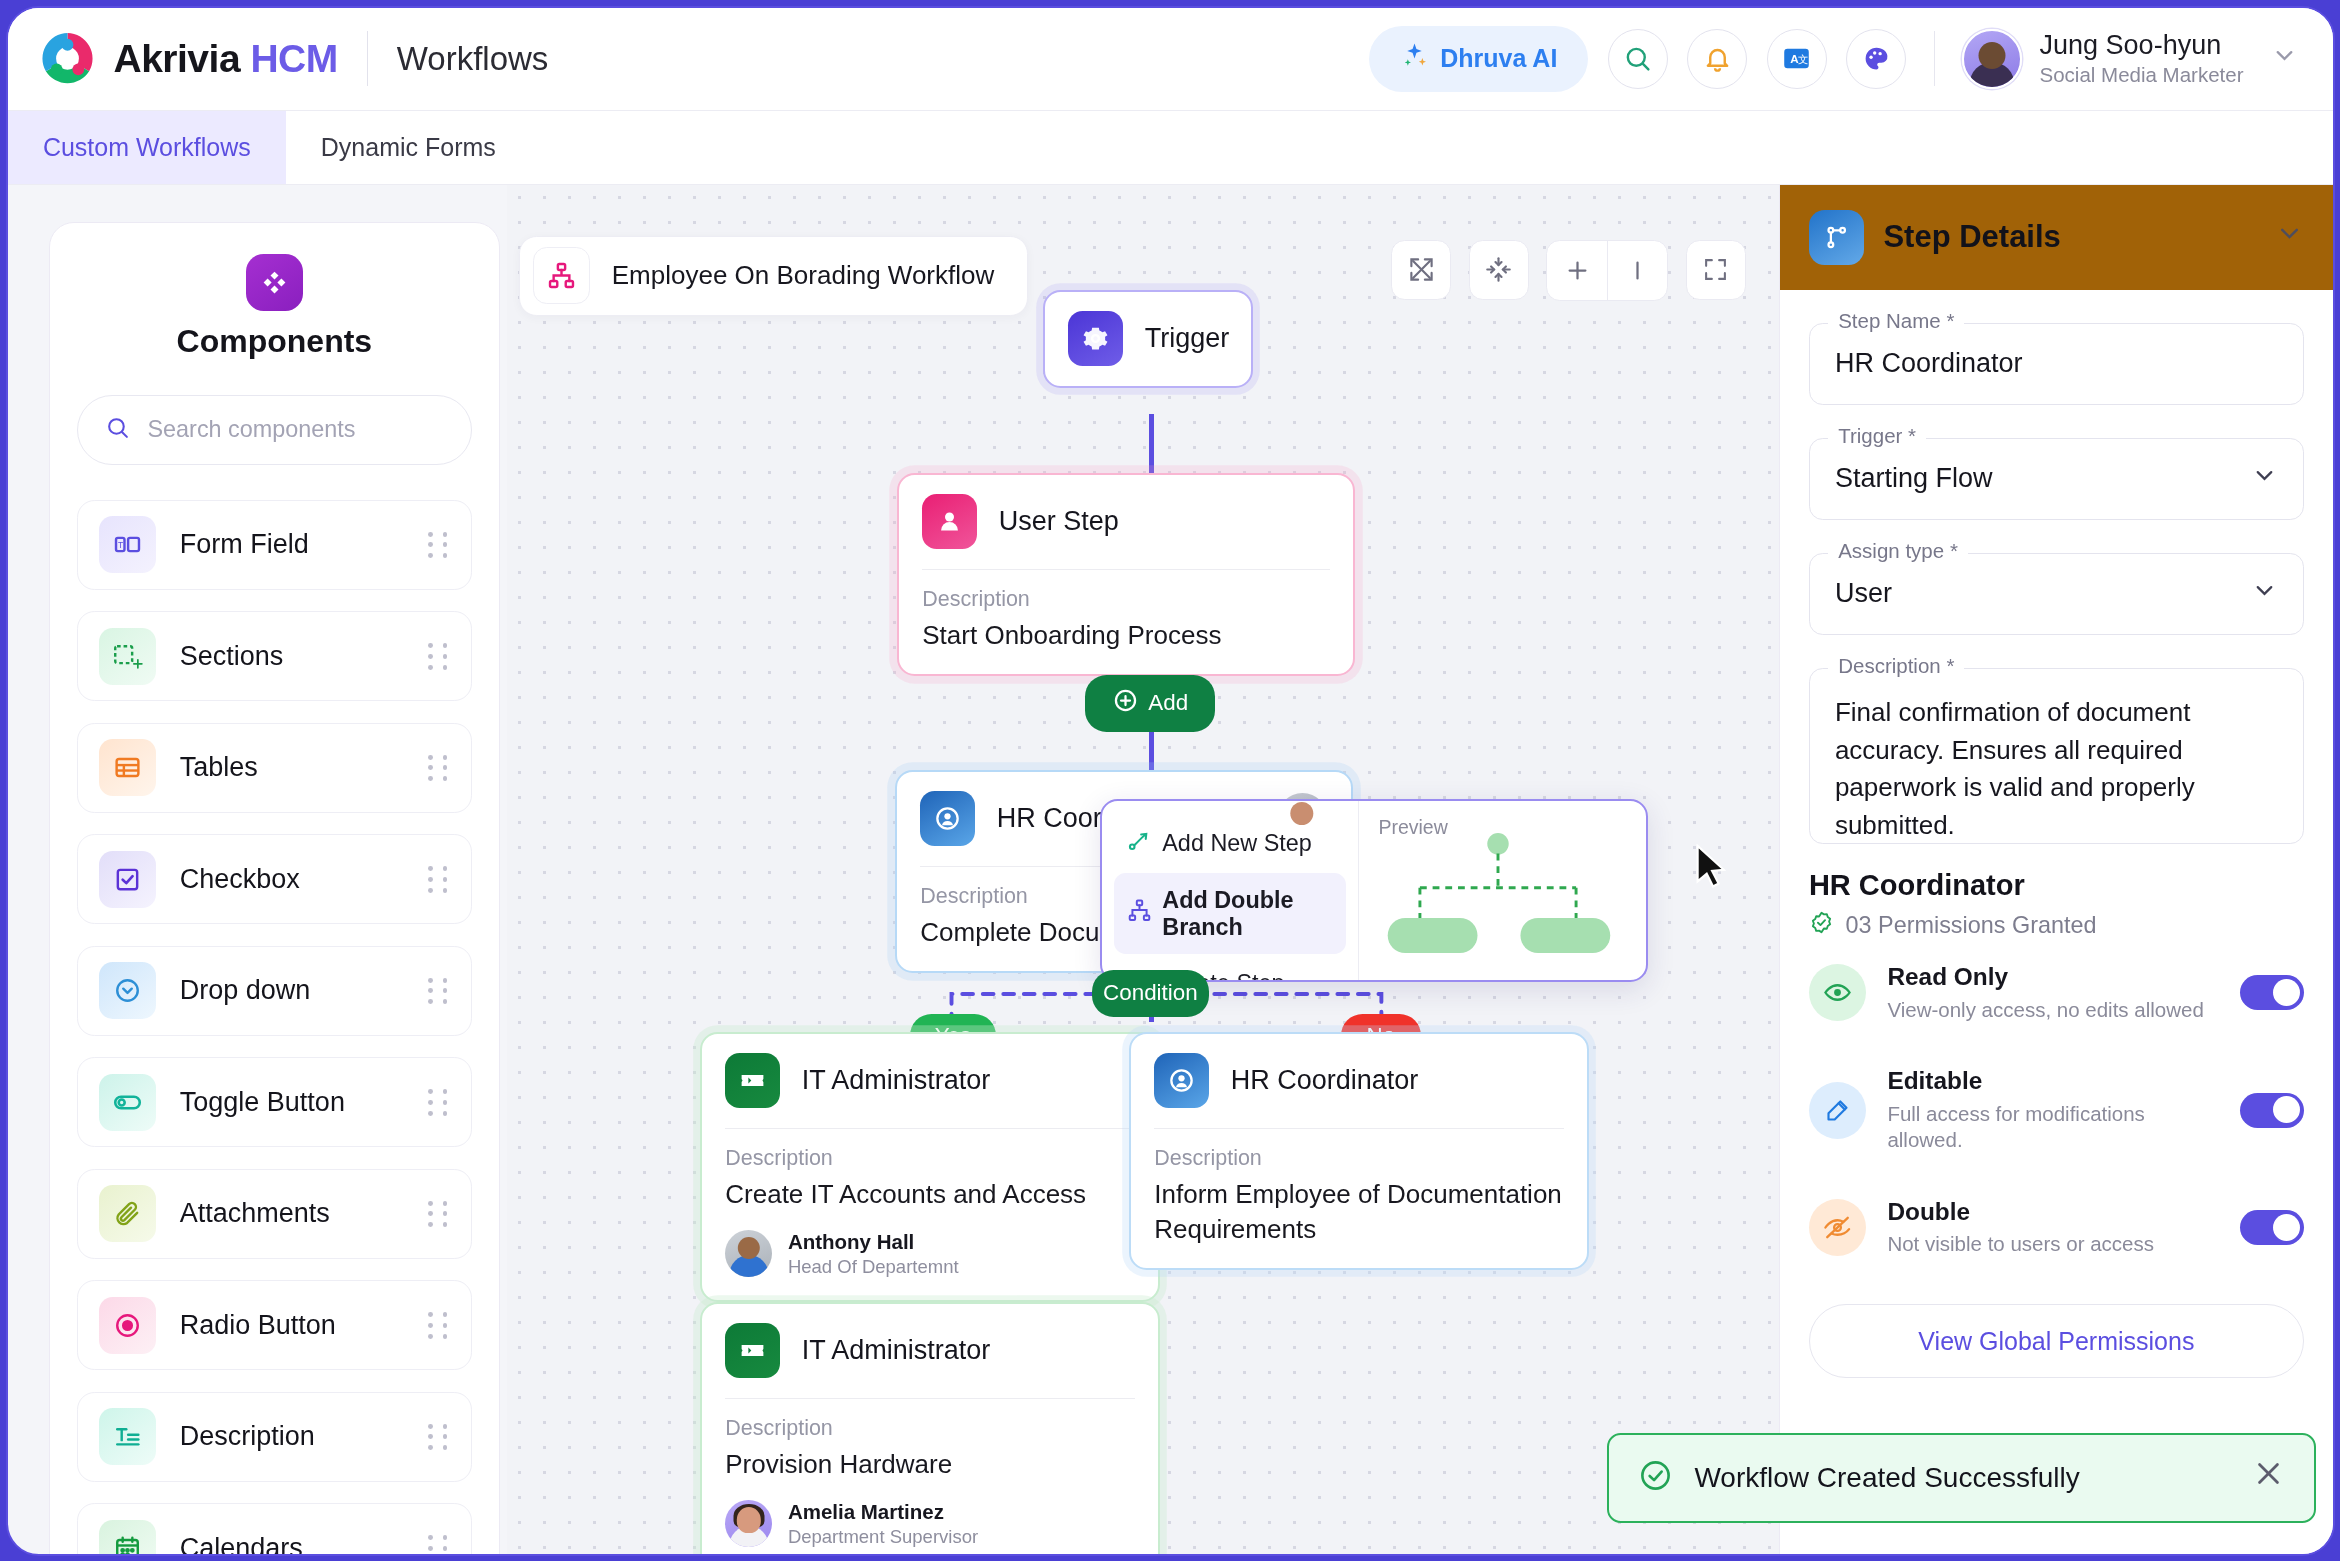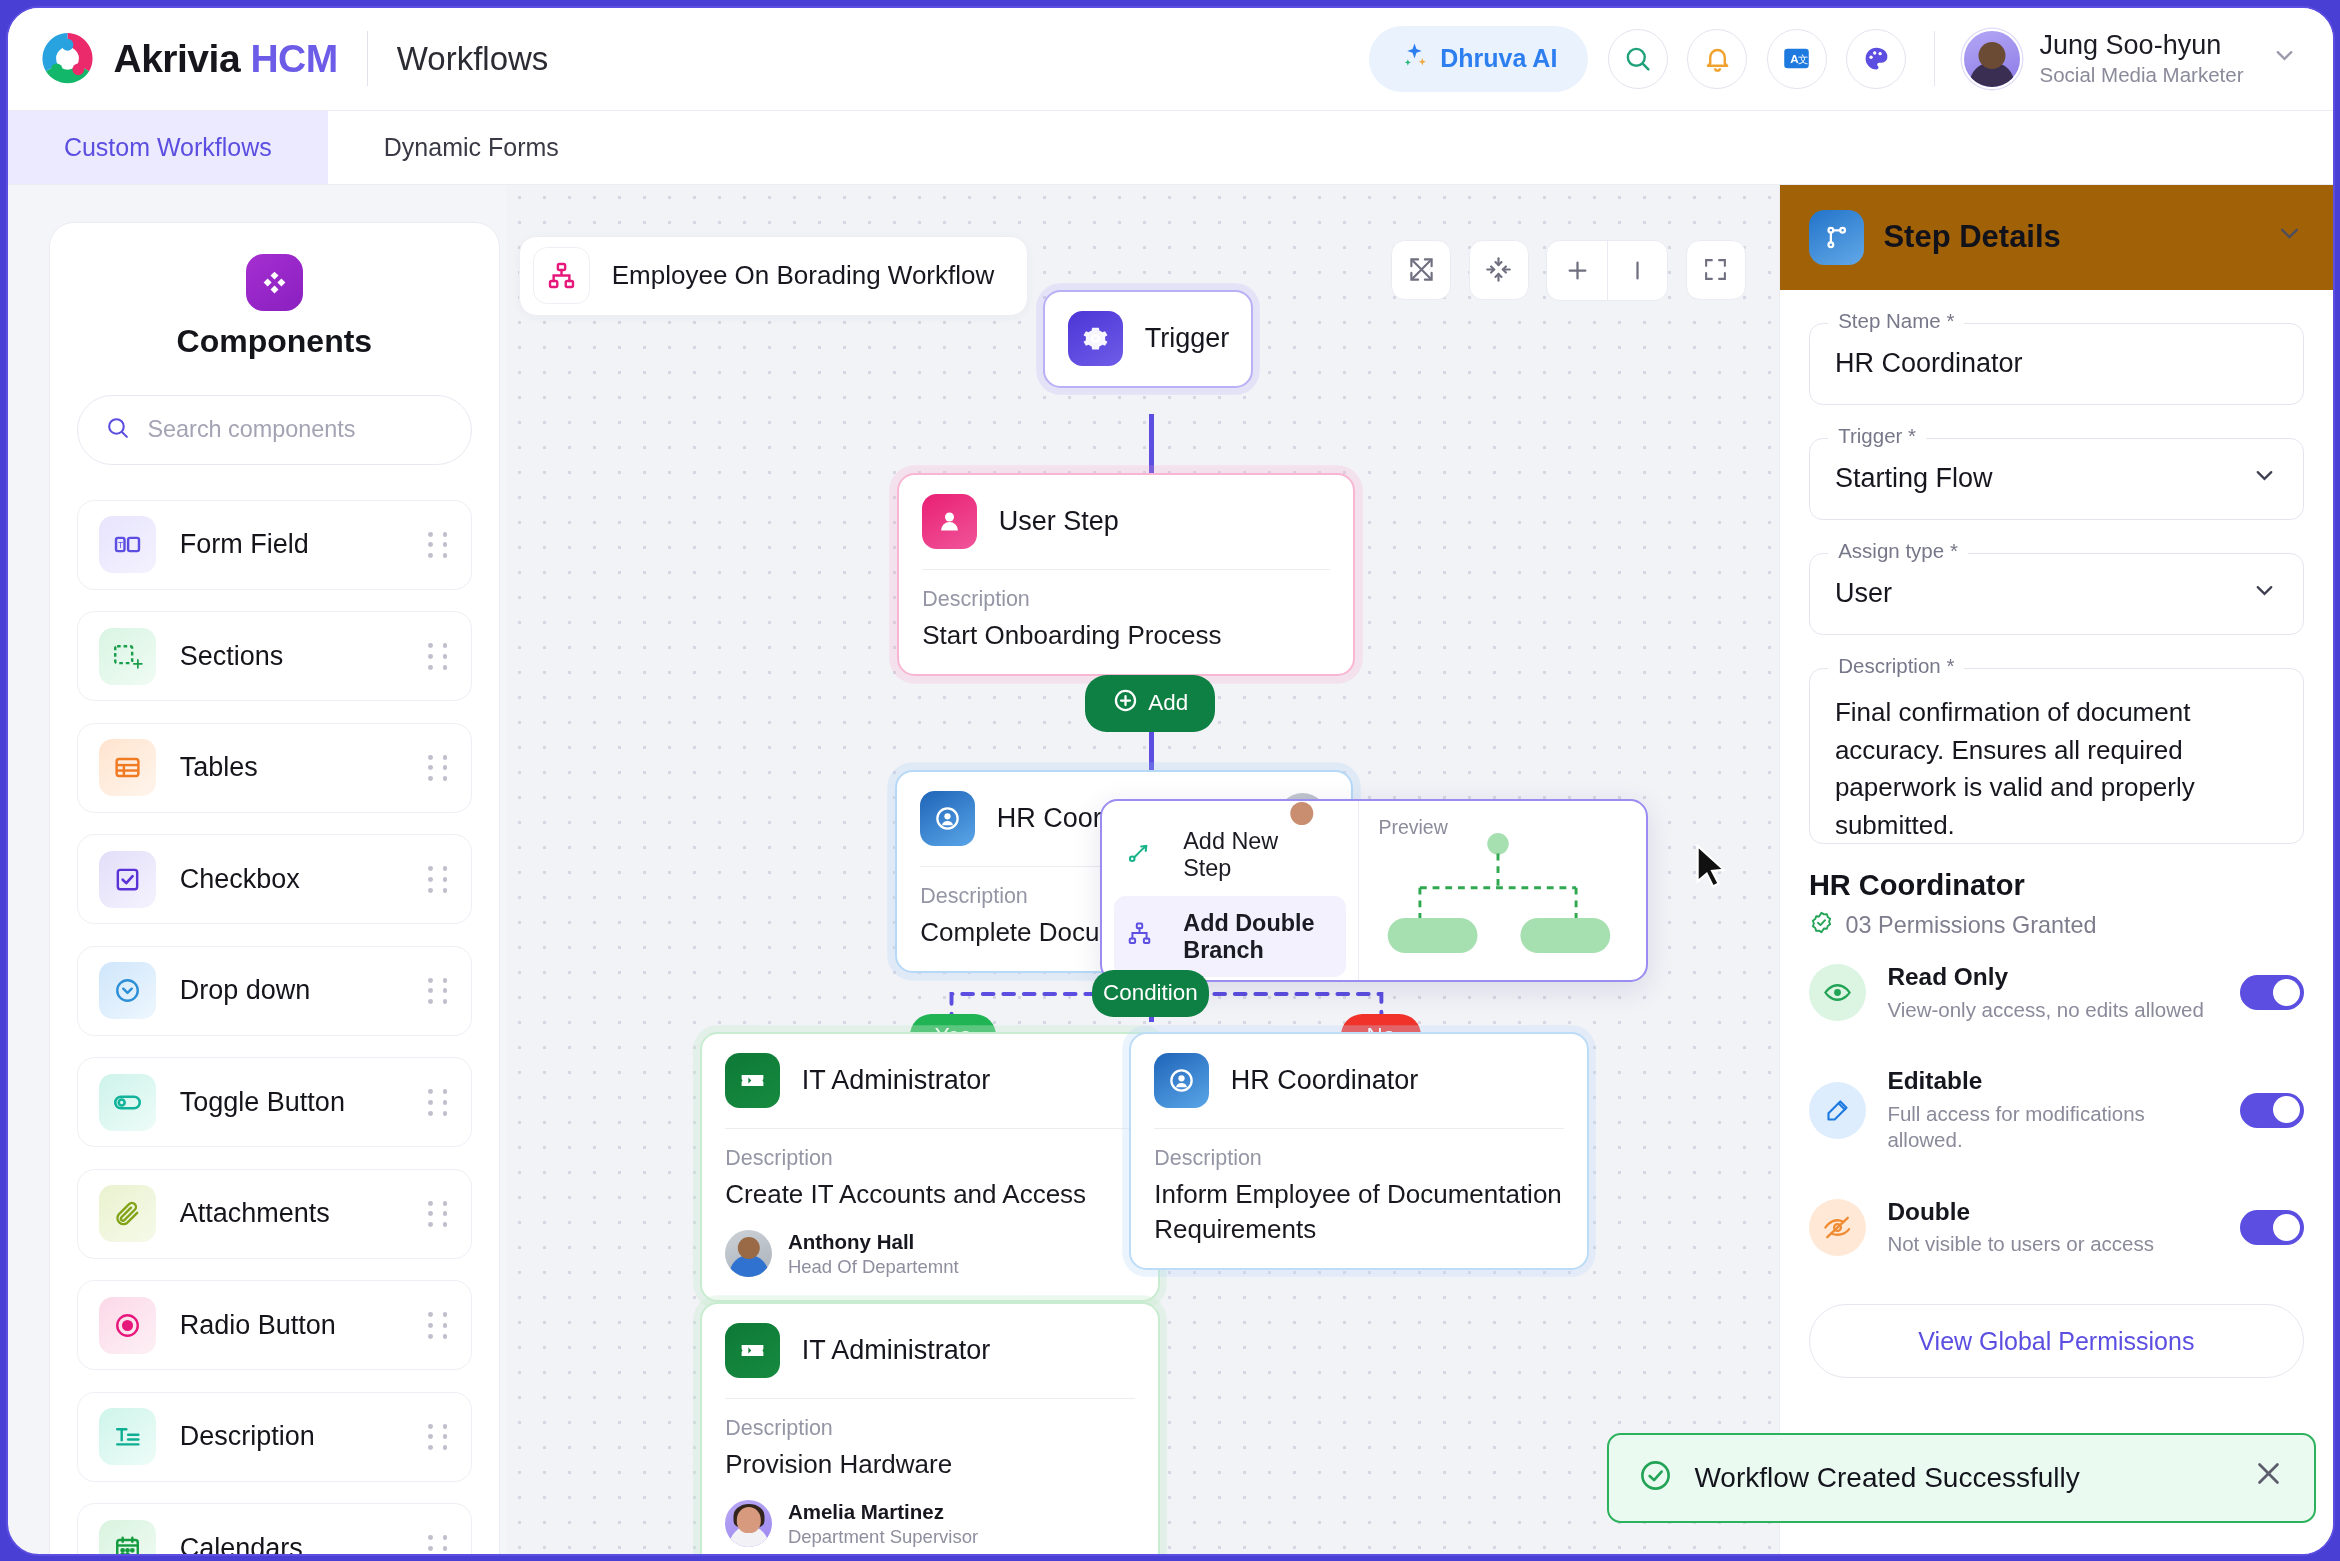--- a/index.html
+++ b/index.html
@@ -68,21 +68,21 @@
   .user-role { font-size: 20.5px; color: #8a8a9a; line-height: 1.3;}
   .chev-down { color:#9a9aab; font-size: 25px; margin-left: 9.8px; }
 
   
   .tabs {
     position: absolute; top: 103px; left: 0; width: 100%; height: 74px;
     background: #fff; display: flex; align-items: stretch;
     border-bottom: 1px solid #ececf3;
   }
   .tab {
-    display: flex; align-items: center; padding: 0 56px;
+    display: flex; align-items: center; padding: 0 35px;
     font-size: 25px; color: #3a3a46;
   }
   .tab.active { background: #eceaff; color: #5b4ee0; font-weight: 500; }
 
   
   .body-wrap { position: absolute; top: 177px; left: 0; right: 0; bottom: 0; }
 
   
   .sidebar {
     position: absolute; left: 41px; top: 37px;
@@ -173,21 +173,21 @@
   }
 
   
   .ctx {
     position:absolute; background:#fff; border:2px solid #9a8cf0;
     border-radius:17.6px; display:flex; box-shadow: 0 7.8px 29px rgba(40,30,110,.12);
     overflow:hidden;
   }
   .ctx-list { width: 256px; padding: 13.7px 11.7px; }
   .ctx-item {
-    display:flex;align-items:center;gap:31px;
+    display:flex;align-items:center;gap:10px;
     padding: 13.7px 13.7px; border-radius: 11.7px; font-size:23.4px;color:#1b1b24;
   }
   .ctx-item.hl { background:#f2f1fd;font-weight:bold; }
   .ctx-preview { border-left:1px solid #ececf3; padding: 15.6px 19.5px; width: 265px; position:relative;}
   .ctx-preview-label { font-size:19.5px; color:#8b8b9b; }
 
   
   .rpanel {
     position:absolute; right:0; top:0; bottom:0; width: 554px;
     background:#fff; border-left:1px solid #eceaf4;

